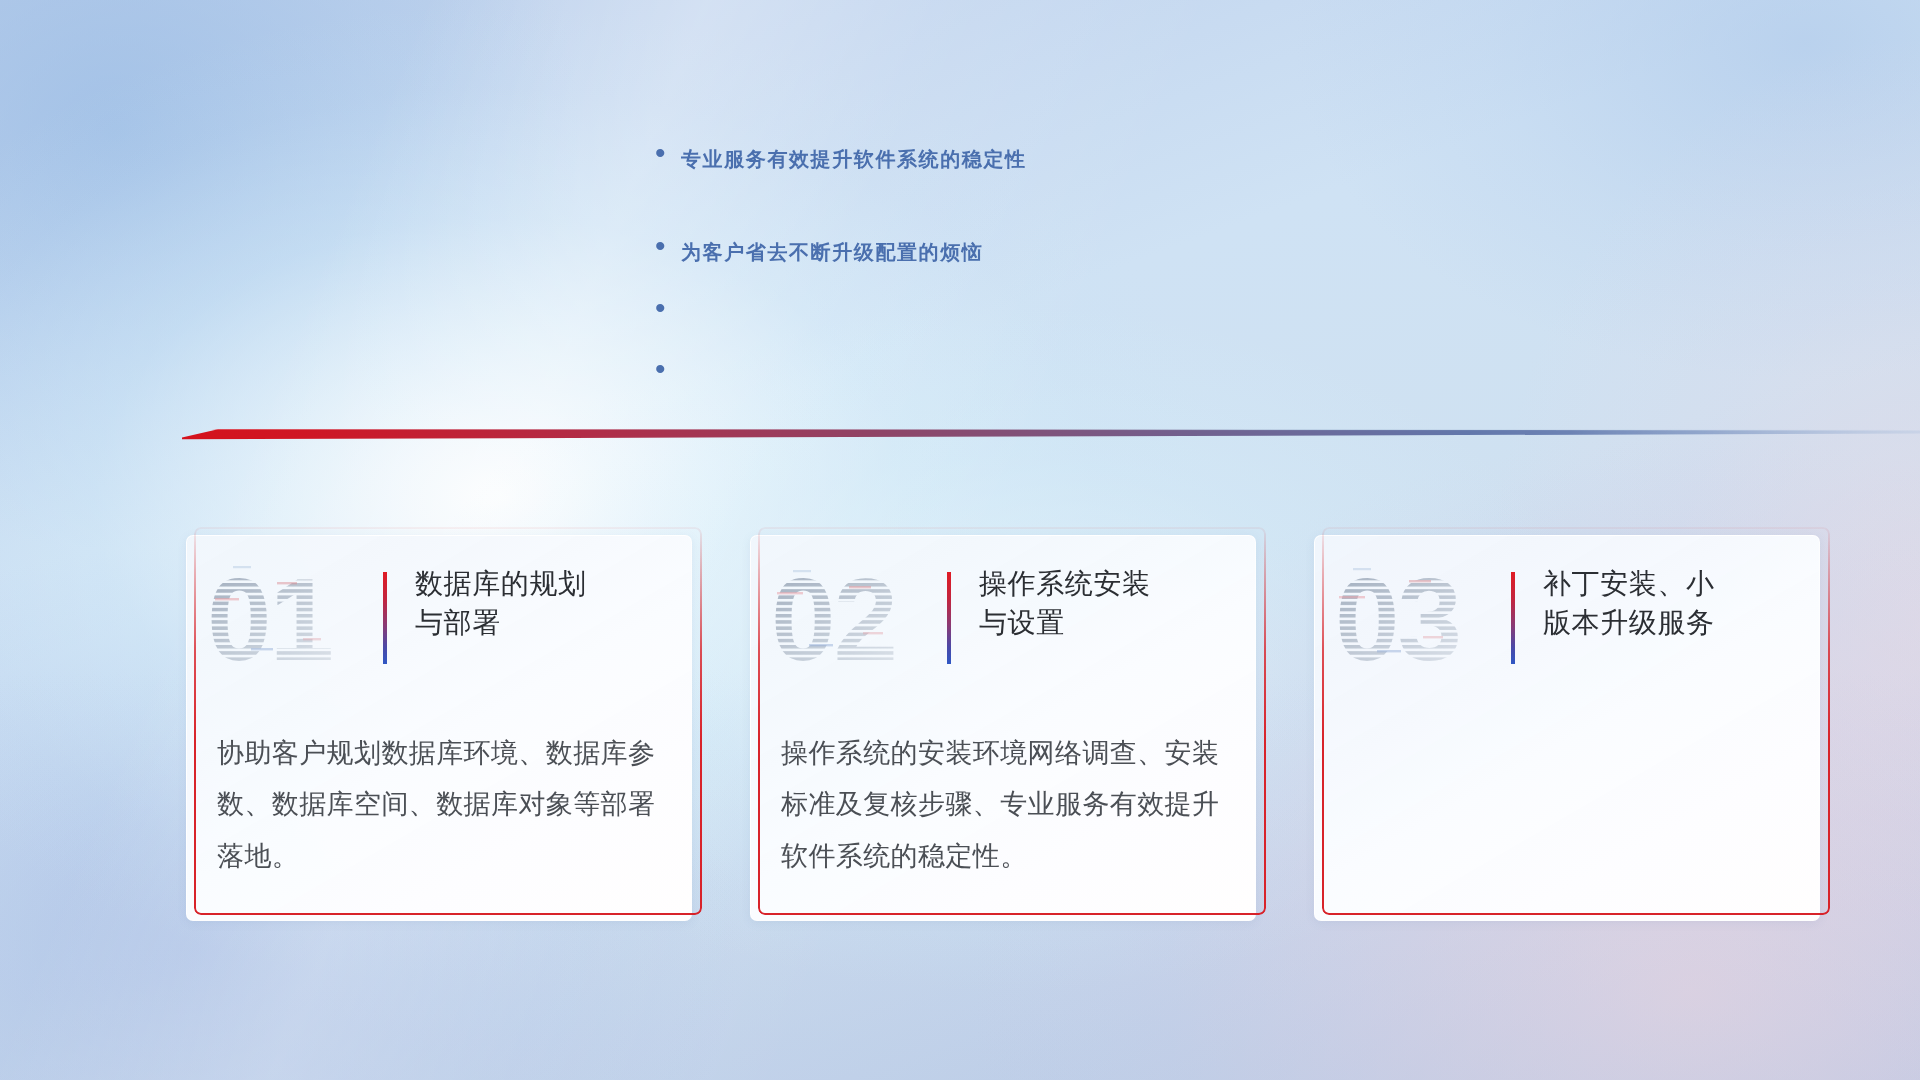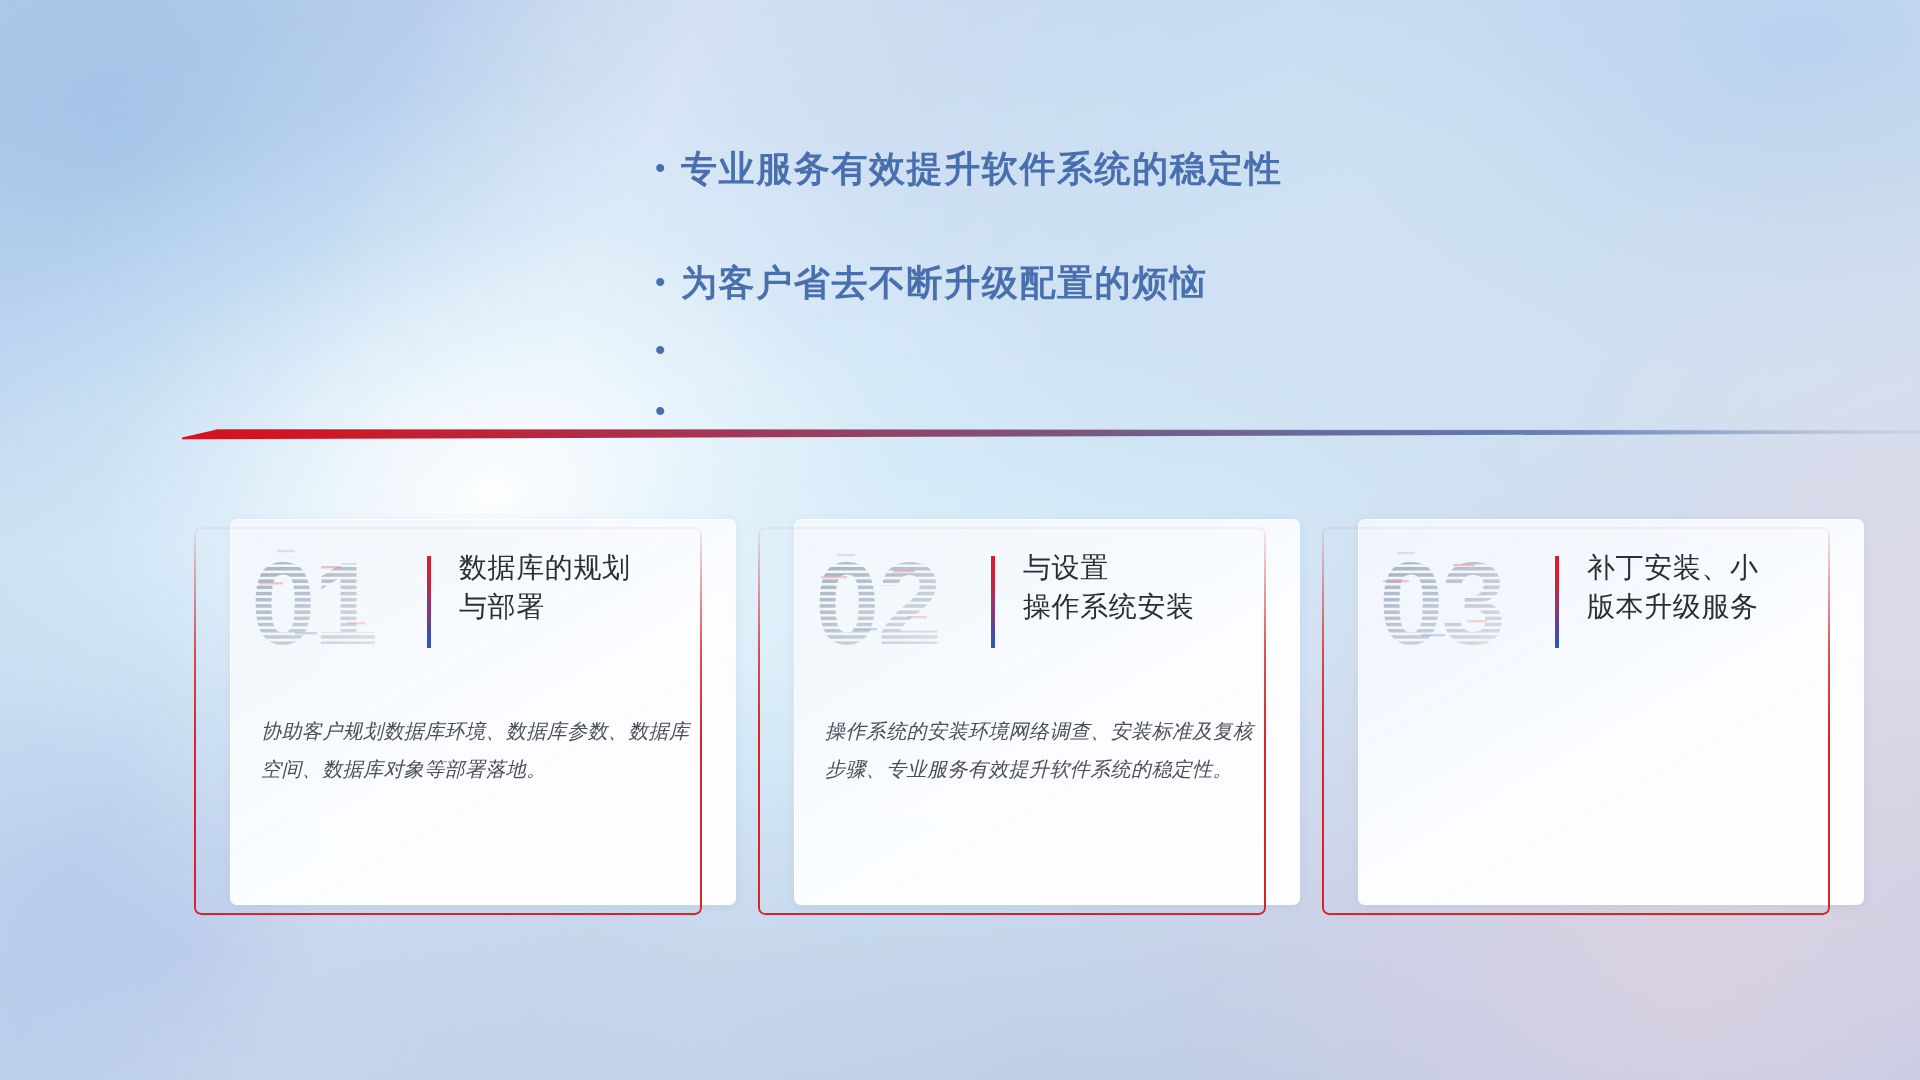--- a/index.html
+++ b/index.html
@@ -92,21 +92,21 @@
   }
   .bullet-dot {
     width: 26px;
     flex: 0 0 26px;
     color: #4a6fae;
     font-size: 30px;
     line-height: 1;
     transform: translateY(-3px);
   }
   .bullet-text {
-    font-size: 36px;
+    font-size: 20px;
     font-weight: bold;
     color: #4a6fae;
     letter-spacing: 1.6px;
     line-height: 1.3;
     white-space: nowrap;
     margin-top: 36px;
   }
 
   
   #divider {
@@ -140,33 +140,32 @@
     -webkit-mask-image: linear-gradient(to bottom,
         rgba(0,0,0,0.05) 0%, rgba(0,0,0,0.30) 10%,
         rgba(0,0,0,0.80) 32%, #000 55%);
     mask-image: linear-gradient(to bottom,
         rgba(0,0,0,0.05) 0%, rgba(0,0,0,0.30) 10%,
         rgba(0,0,0,0.80) 32%, #000 55%);
     pointer-events: none;
   }
   .card {
     position: absolute;
-    left: 0; top: 0;
+    left: 0; top: 16px;
     width: 504px; height: 384px;
     border-radius: 7px;
     background: linear-gradient(150deg,
       rgba(241,246,252,0.96) 0%,
       rgba(244,248,253,0.97) 22%,
       rgba(250,252,255,0.985) 52%,
       rgba(253,253,255,0.99) 74%,
       rgba(255,254,254,0.99) 100%);
     border: 1px solid rgba(255,255,255,0.85);
     box-shadow: 0 2px 10px rgba(90,120,165,0.10);
     overflow: hidden;
-    margin-left: 44px;
   }
 
   .card-head {
     position: relative;
     height: 160px;
     display: flex;
     align-items: center;
   }
   
   .card-num {
@@ -190,25 +189,24 @@
     font-size: 28px;
     line-height: 1.40;
     color: #2b2e33;
     letter-spacing: 0.6px;
     font-weight: normal;
   }
   .card-body {
     position: absolute;
     left: 30px; top: 192px;
     width: 446px;
-    font-size: 20px;
+    font-size: 27px;
     line-height: 1.90;
     color: #4b4f55;
     letter-spacing: 0.4px;
-    font-style: italic;
   }
 </style>
 </head>
 <body>
 
 <div id="slide">
 
   <div class="bg-layer bg-base"></div>
   <div class="bg-layer bg-glow-3"></div>
   <div class="bg-layer bg-glow-4"></div>
@@ -333,22 +331,22 @@
               <text x="2" y="108" font-family="'Liberation Sans',sans-serif" font-size="116" font-weight="bold" letter-spacing="-2" fill="url(#stripe2)">02</text>
             </g>
             <rect x="8" y="40" width="26" height="2.4" fill="#e8a0a6" opacity="0.52"></rect>
             <rect x="80" y="34" width="22" height="2.4" fill="#d9848c" opacity="0.45"></rect>
             <rect x="40" y="92" width="24" height="2.4" fill="#8fa8d4" opacity="0.45"></rect>
             <rect x="94" y="80" width="20" height="2.4" fill="#e2a3aa" opacity="0.42"></rect>
             <rect x="24" y="18" width="18" height="2.2" fill="#9fb6d8" opacity="0.35"></rect>
           </svg>
           <div class="card-bar"></div>
           <div class="card-title">
+            <div>操作系统安装</div>
             <div>与设置</div>
-            <div>操作系统安装</div>
           </div>
         </div>
         <div class="card-body">操作系统的安装环境网络调查、安装标准及复核步骤、专业服务有效提升软件系统的稳定性。</div>
       </div>
       <div class="card-outline"></div>
     </div>
 
     <div class="card-wrap">
       <div class="card">
         <div class="card-head">

